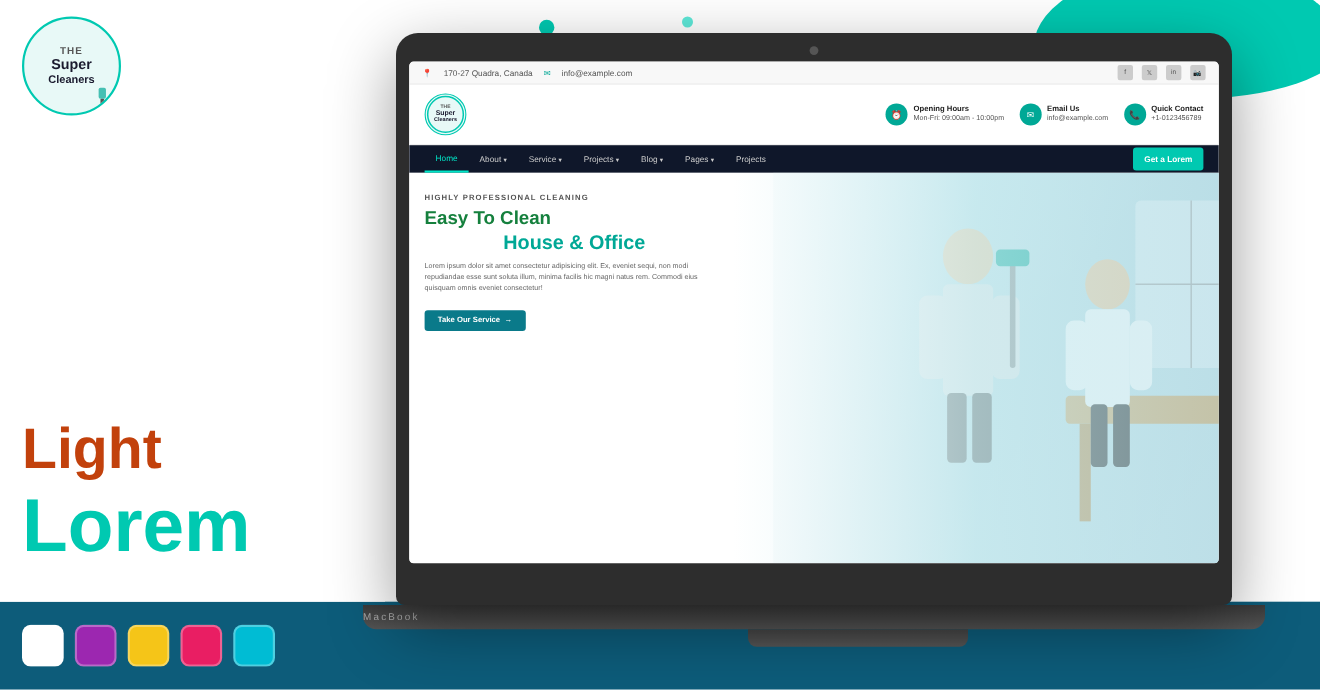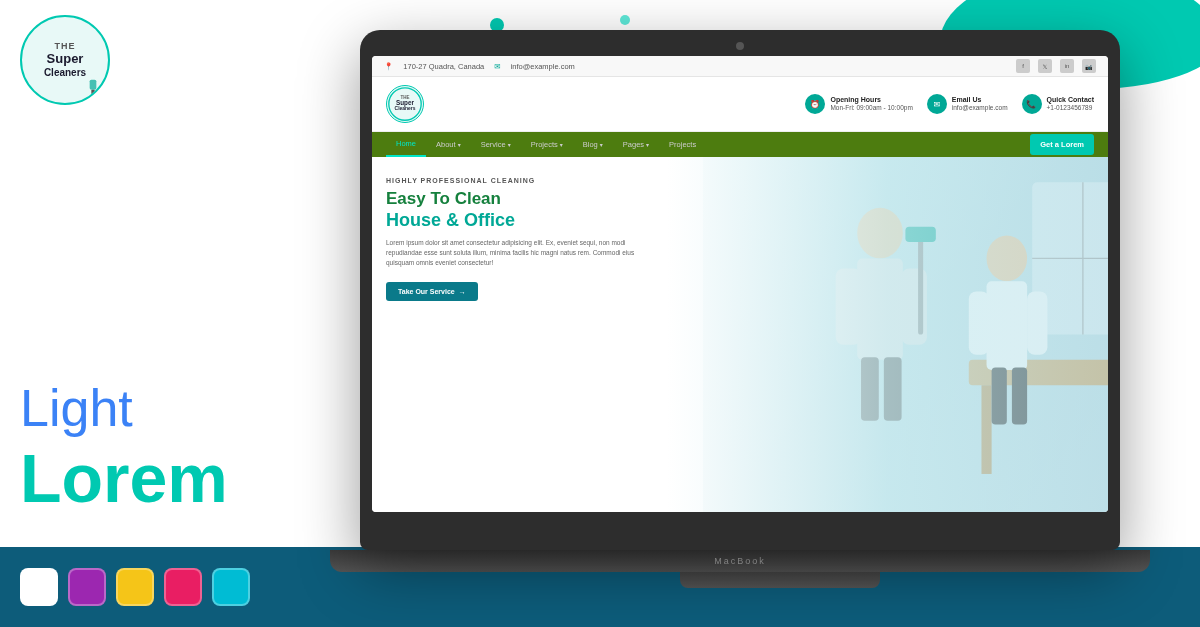--- a/index.html
+++ b/index.html
@@ -115,22 +115,22 @@
       color: #1a1a2e;
     }
     .logo-cleaners {
       font-size: 10px;
       font-weight: 700;
       color: #1a1a2e;
     }
 
     .theme-label-light {
       font-size: 52px;
-      font-weight: 400;
-      color: #3b82f6;
+      font-weight: 700;
+      color: #c2410c;
       line-height: 1;
       margin-top: auto;
       padding-bottom: 10px;
     }
     .theme-label-theme {
       font-size: 68px;
       font-weight: 900;
       color: #00c9b1;
       line-height: 1;
     }
@@ -172,21 +172,20 @@
     }
 
     .macbook-bottom {
       width: 820px;
       height: 22px;
       background: linear-gradient(to bottom, #3a3a3a, #555);
       border-radius: 0 0 12px 12px;
       margin-left: -30px;
       display: flex;
       align-items: center;
-      justify-content: center;
       font-size: 9px;
       color: #aaa;
       letter-spacing: 2px;
     }
     .macbook-stand {
       width: 200px;
       height: 16px;
       background: linear-gradient(to bottom, #444, #555);
       margin: 0 auto;
       border-radius: 0 0 8px 8px;
@@ -288,21 +287,21 @@
       line-height: 1.3;
     }
     .info-text strong {
       font-size: 7px;
       color: #222;
       display: block;
     }
 
     
     .nav {
-      background: #4d7c0f;
+      background: #0f172a;
       display: flex;
       align-items: center;
       padding: 0 14px;
     }
     .nav-item {
       padding: 7px 10px;
       font-size: 7.5px;
       color: #ccc;
       cursor: pointer;
       display: flex;
@@ -370,20 +369,21 @@
       color: #15803d;
       line-height: 1.1;
       margin-bottom: 2px;
     }
     .hero-title-sub {
       font-size: 18px;
       font-weight: 900;
       color: #00a896;
       line-height: 1.1;
       margin-bottom: 8px;
+      text-align: center;
     }
     .hero-desc {
       font-size: 6.5px;
       color: #666;
       line-height: 1.5;
       margin-bottom: 12px;
     }
     .hero-btn {
       background: #0a7a8a;
       color: #fff;

